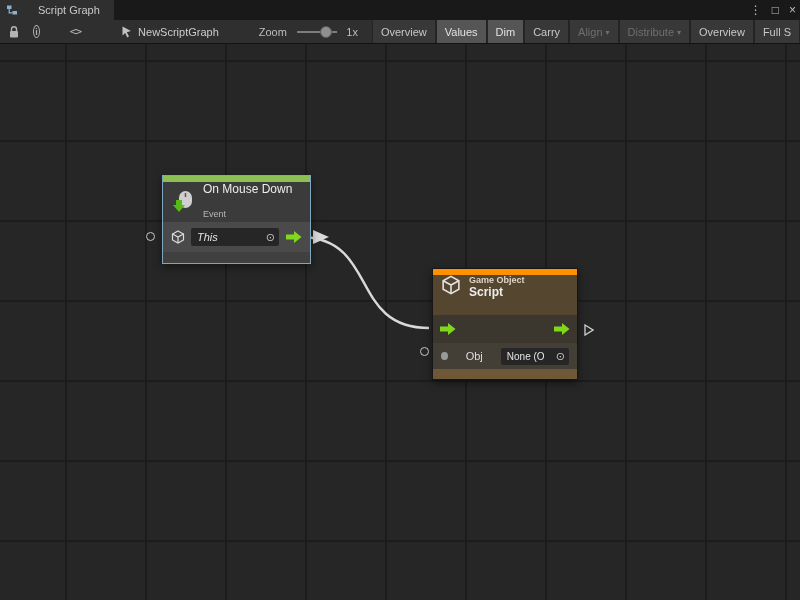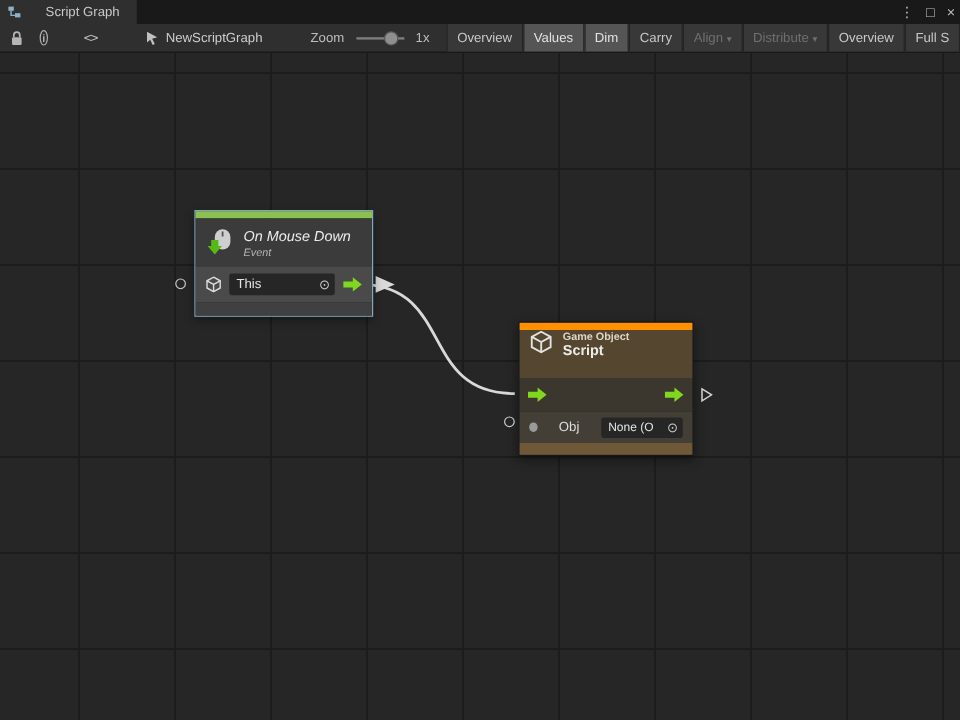--- a/index.html
+++ b/index.html
@@ -47,30 +47,30 @@
     background-position:65px 16px; }
   .wire-layer { position:absolute; left:0; top:0; width:800px; height:556px; pointer-events:none; }
 
   
   .node { position:absolute; box-shadow:0 3px 8px rgba(0,0,0,.45); }
   .accent { height:6px; }
   .accent.green { background:#8cc152; }
   .accent.orange { background:#ff9100; }
 
   .event-node { left:162px; top:131px; width:149px; border:1px solid #7fa8c0; }
-  .n1-header { display:flex; align-items:center; gap:8px; background:#3b3b3b; height:40px; padding:0 8px;font-style:italic; }
+  .n1-header { display:flex; gap:8px; background:#3b3b3b; height:40px; padding:0 8px; }
   .n-title { font-size:12px; color:#ececec; }
-  .n-sub { font-size:9px; color:#b5b5b5; margin-top:1px; }
+  .n-sub { font-size:9px; color:#b5b5b5; margin-top:13px; }
   .n1-body { display:flex; align-items:center; gap:6px; background:#4a4a4a; height:30px; padding:0 8px; }
   .n1-footer { height:11px; background:#404040; }
 
   .field { display:flex; align-items:center; justify-content:space-between; background:#262626;
     border-radius:2px; height:18px; padding:0 4px 0 6px; color:#e4e4e4; font-size:11px; }
   .field .tgt { color:#c9c9c9; font-size:11px; margin-left:4px; }
-  .f1 { width:88px; }
+  .f1 { width:88px;font-style:italic; }
   .f2 { width:80px; height:17px; font-size:10px; overflow:hidden; }
   .arrow-out { margin-left:auto; display:inline-flex; }
 
   .destroy-node { left:432px; top:224px; width:146px; border:1px solid #161616; }
   .n2-header { display:flex; align-items:flex-start; gap:8px; background:#55462f; height:40px; padding:0 8px;font-weight:bold; }
   .n2-cat { font-size:9px; color:#ddd6c8; }
   .n2-row1 { position:relative; background:#3b372f; height:28px; }
   .n2-row1 .pL { position:absolute; left:7px; top:7px; }
   .n2-row1 .pR { position:absolute; right:7px; top:7px; }
   .n2-row2 { display:flex; align-items:center; gap:18px; background:#443f36; height:26px; padding:0 8px; }

